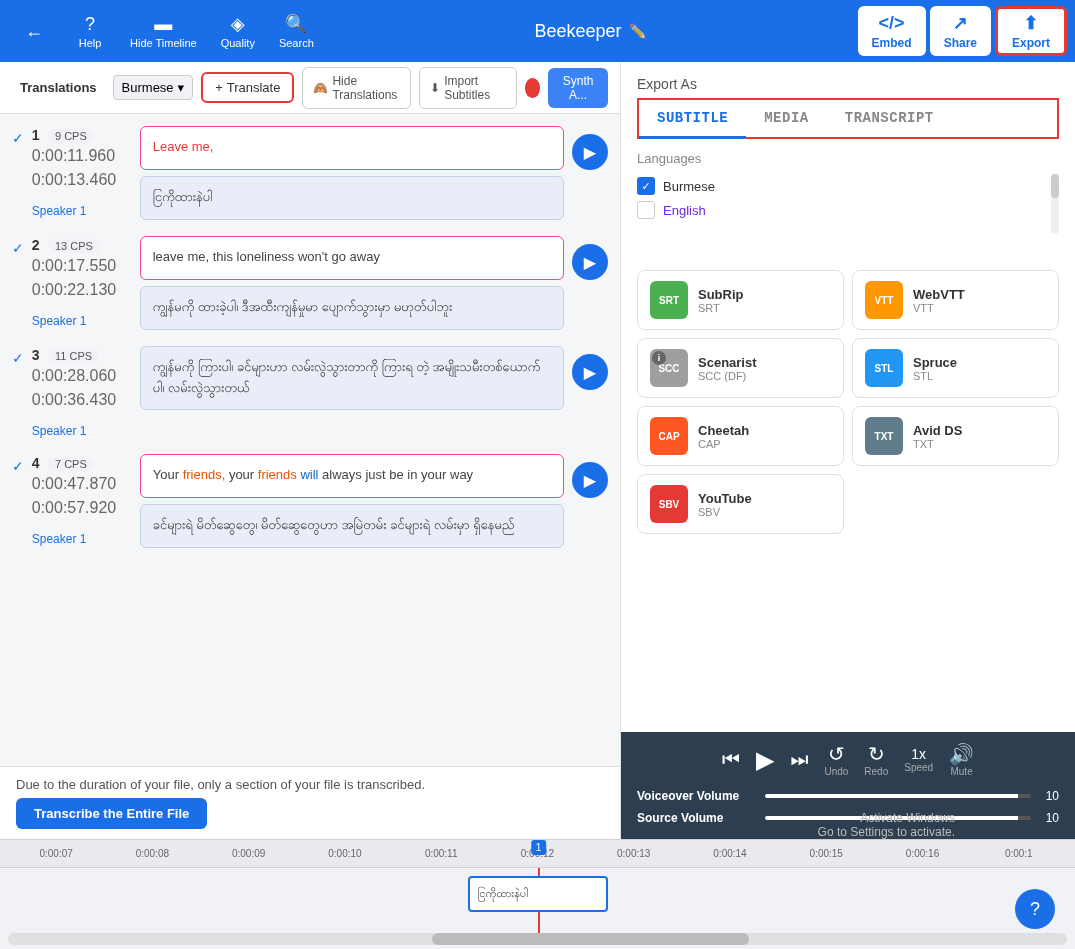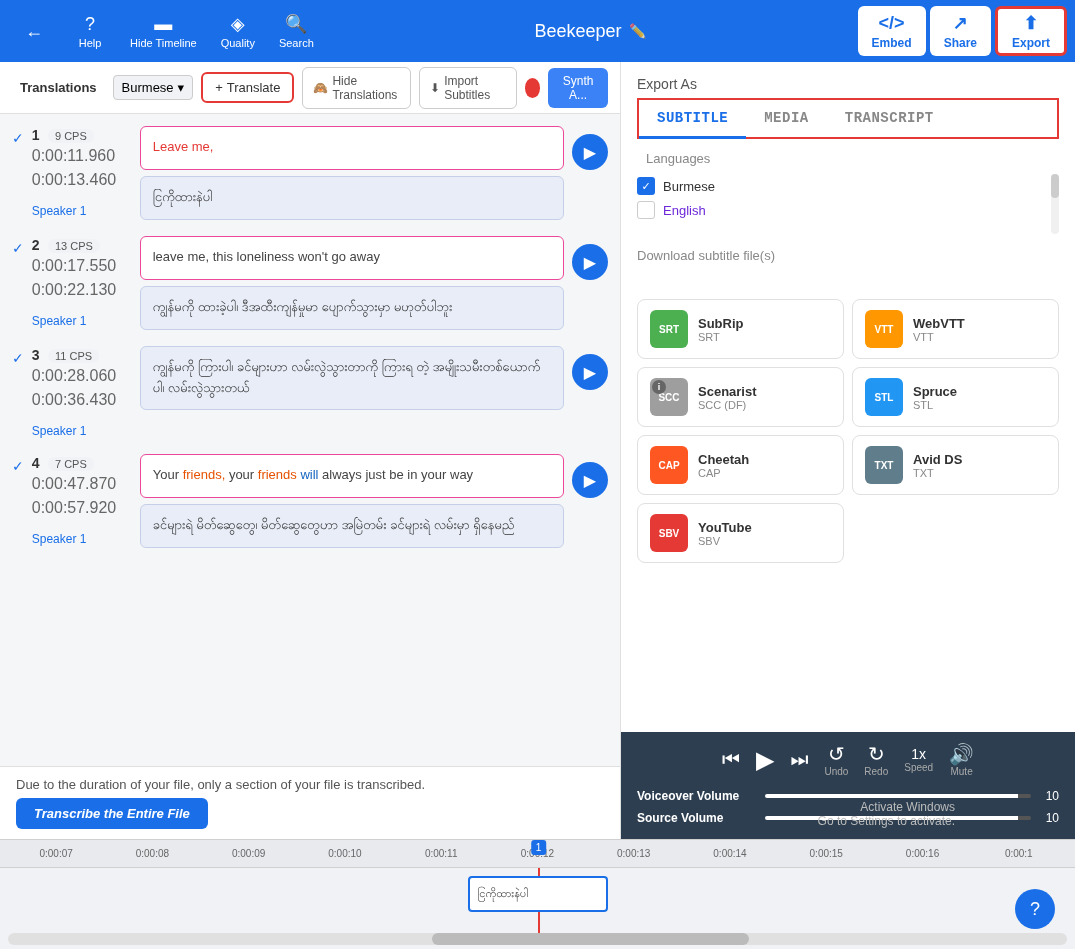--- a/index.html
+++ b/index.html
@@ -77,39 +77,39 @@
     }
     .play-btn {
       width: 36px; height: 36px; background: #1a6fe8; border-radius: 50%; display: flex; align-items: center; justify-content: center;
       cursor: pointer; margin-top: 8px; flex-shrink: 0; color: white; font-size: 16px;
     }
 
     
     .bottom-notice { background: white; padding: 10px 16px; border-top: 1px solid #e0e0e0; font-size: 13px; color: #555; }
     .transcribe-btn {
       display: inline-block; background: #1a6fe8; color: white; border: none; border-radius: 6px;
-      padding: 8px 18px; font-size: 13px; font-weight: 600; cursor: pointer; margin-top: 6px; font-style: italic;
+      padding: 8px 18px; font-size: 13px; font-weight: 600; cursor: pointer; margin-top: 6px;
     }
 
     
     .export-panel {
       width: 455px; background: white; border-left: 1px solid #e0e0e0;
       display: flex; flex-direction: column; overflow: hidden;
     }
     .export-title { font-size: 14px; color: #555; padding: 14px 16px 6px 16px; }
     .export-tabs { display: flex; border-bottom: 2px solid #e0e0e0; padding: 0 16px; font-family: Liberation Mono, monospace; }
     .export-tab {
       padding: 10px 18px; font-size: 14px; font-weight: 700; cursor: pointer; color: #888;
       letter-spacing: 0.5px;
     }
     .export-tab.active { color: #1a6fe8; border-bottom: 3px solid #1a6fe8; margin-bottom: -2px; }
 
     .export-body { flex: 1; overflow-y: auto; padding: 12px 16px; }
     .languages-section { margin-bottom: 14px; }
-    .section-label { font-size: 13px; color: #888; margin-bottom: 8px; margin-left: 9px; }
+    .section-label { font-size: 13px; color: #888; margin-bottom: 8px; }
     .lang-item { display: flex; align-items: center; gap: 8px; padding: 3px 0; font-size: 13px; color: #333; }
     .lang-check { width: 18px; height: 18px; background: #1a6fe8; border-radius: 3px; display: flex; align-items: center; justify-content: center; color: white; font-size: 11px; }
 
     .download-section-label { font-size: 13px; color: #888; margin-bottom: 10px; }
     .format-grid { display: grid; grid-template-columns: 1fr 1fr; gap: 8px; margin-top: 36px; }
     .format-btn {
       display: flex; align-items: center; gap: 10px; border: 1px solid #e0e0e0; border-radius: 8px;
       padding: 10px 12px; cursor: pointer; background: white;
     }
     .format-icon {
@@ -139,21 +139,21 @@
     }
     .timeline-tick { flex: 1; text-align: center; font-size: 10px; color: #666; }
     .timeline-body { flex: 1; position: relative; }
     .timeline-clip {
       position: absolute; top: 8px; left: 50%; transform: translateX(-50%);
       width: 140px; background: white; border: 2px solid #1a6fe8; border-radius: 4px;
       padding: 8px 8px; font-size: 11px; color: #333;
     }
     .timeline-cursor { position: absolute; top: 0; left: 50%; width: 2px; background: #e53935; height: 100%; }
     .timeline-cursor-top { position: absolute; top: -28px; left: 50%; transform: translateX(-50%); background: #1a6fe8; color: white; font-size: 10px; padding: 2px 5px; border-radius: 3px; }
-    .watermark { position: absolute; bottom: 121px; right: 120px; color: #bbb; font-size: 12px; text-align: right; }
+    .watermark { position: absolute; bottom: 110px; right: 120px; color: #bbb; font-size: 12px; text-align: right; }
 
     .lang-item-uncheck { display: flex; align-items: center; gap: 8px; padding: 3px 0; font-size: 13px; color: #6d28d9; }
     .lang-uncheck { width: 18px; height: 18px; border: 1px solid #ccc; border-radius: 3px; }
 
     .help-circle {
       position: absolute; bottom: 20px; right: 20px; width: 40px; height: 40px;
       background: #1a6fe8; border-radius: 50%; display: flex; align-items: center; justify-content: center;
       color: white; font-size: 18px; cursor: pointer;
     }
   </style>
@@ -324,21 +324,20 @@
             </div>
           </div>
 
           <div style="width:8px; height:60px; background:#f0f0f0; border-radius:4px;">
             <div style="width:8px; height:24px; background:#ccc; border-radius:4px;"></div>
           </div>
         </div>
       </div>
 
       <div>
-        <div class="download-section-label">Download subtitle file(s)</div>
         <div class="format-grid" id="format-grid">
         <div class="format-btn">
     <div class="format-icon" style="background:#4caf50;position:relative;">
 
       <span>SRT</span>
     </div>
     <div class="format-info">
       <div class="format-name">SubRip</div>
       <div class="format-ext">SRT</div>
     </div>

